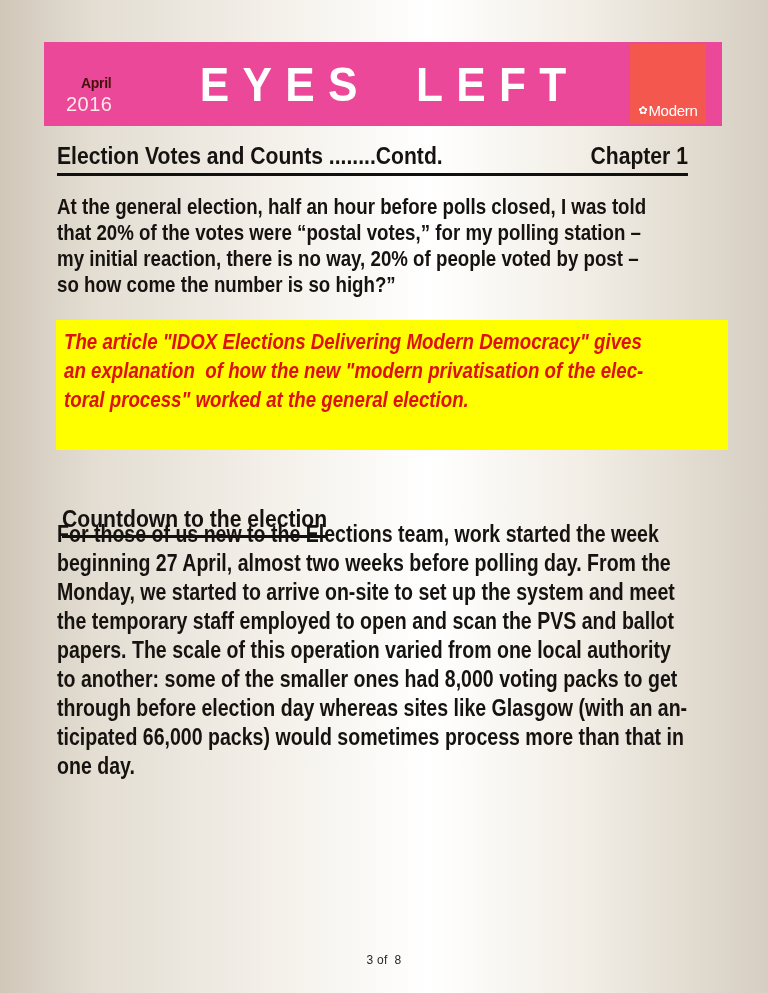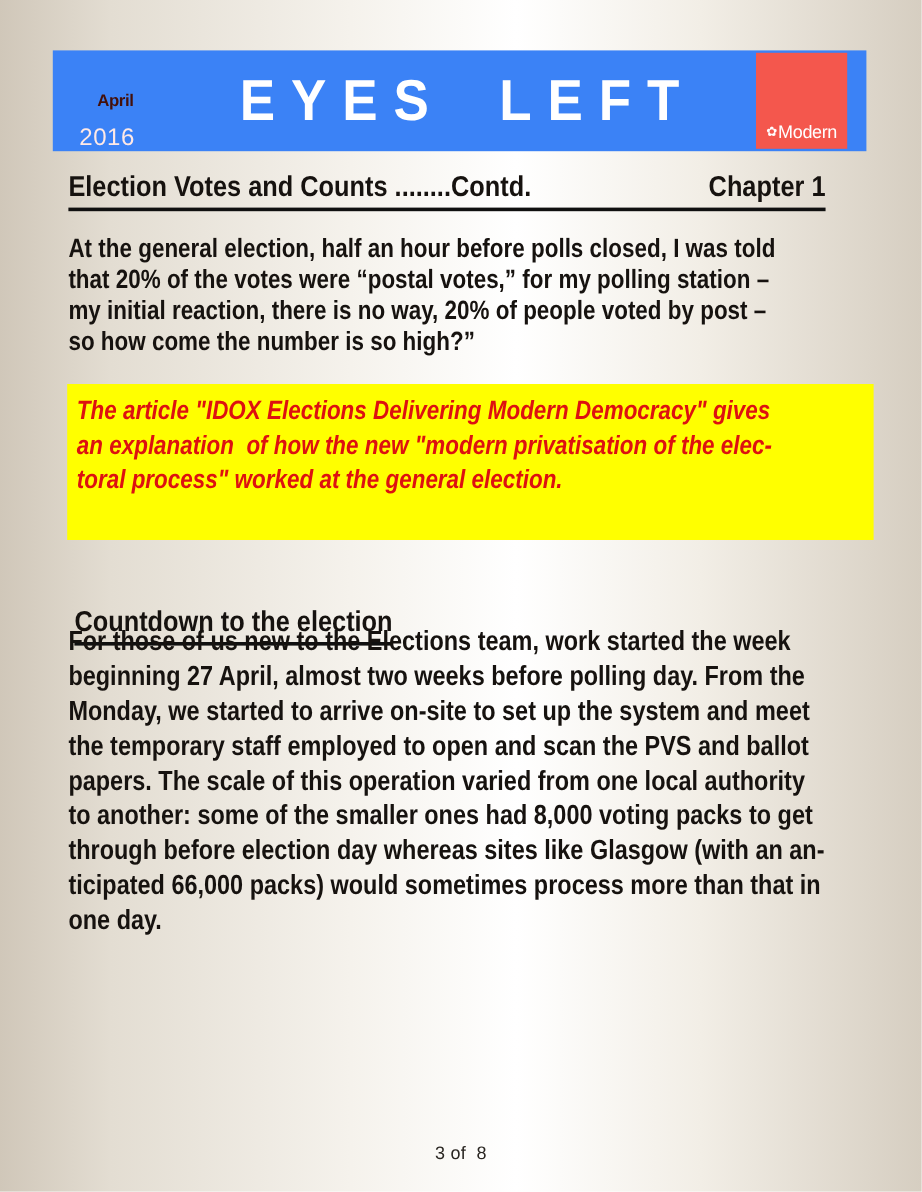--- a/index.html
+++ b/index.html
@@ -10,30 +10,30 @@
     background: linear-gradient(90deg,
       #d0c7b9 0%, #e3ddd2 12%, #f5f2ec 38%,
       #ffffff 56%, #f2eee6 76%, #d6cec1 100%);
     font-family: "Liberation Sans", sans-serif;
   }
 
   
   .banner {
     position: absolute; left: 44px; top: 42px;
     width: 678px; height: 84px;
-    background: #3b82f6;
+    background: #ec4899;
   }
   .banner-date { position: absolute; left: 22px; top: 33px; }
   .banner-month {
     display: block; padding-left: 15px;
     color: #44100a; font-size: 14px; font-weight: bold;
     letter-spacing: -0.3px;
   }
   .banner-year {
-    display: block; margin-top: 13px;
+    display: block; margin-top: 2px;
     color: #ffe9e6; font-size: 20px; letter-spacing: 0.5px;
   }
   .banner-title {
     position: absolute; left: 0; right: 0; top: 0; bottom: 0;
     display: flex; align-items: center; justify-content: center;
     color: #ffffff; font-size: 48px; font-weight: bold;
     letter-spacing: 0.30em; word-spacing: 0.45em;
     text-indent: 0.30em; 
     transform: scaleX(0.92); transform-origin: 50% 50%;
     white-space: nowrap;
@@ -94,21 +94,21 @@
     white-space: nowrap;
   }
 
   .para-body {
     position: absolute; left: 57px; top: 520px;
     width: 800px; font-size: 23px; line-height: 29px;
   }
 
   .page-footer {
     position: absolute; left: 0; top: 953px; width: 768px;
-    text-align: center; font-size: 15px; color: #2a2622;
+    text-align: center; font-size: 12px; color: #2a2622;
     white-space: pre; letter-spacing: 0.2px;
   }
 </style>
 </head>
 <body>
 
 <div class="banner">
   <div class="banner-date">
     <span class="banner-month">April</span>
     <span class="banner-year">2016</span>

